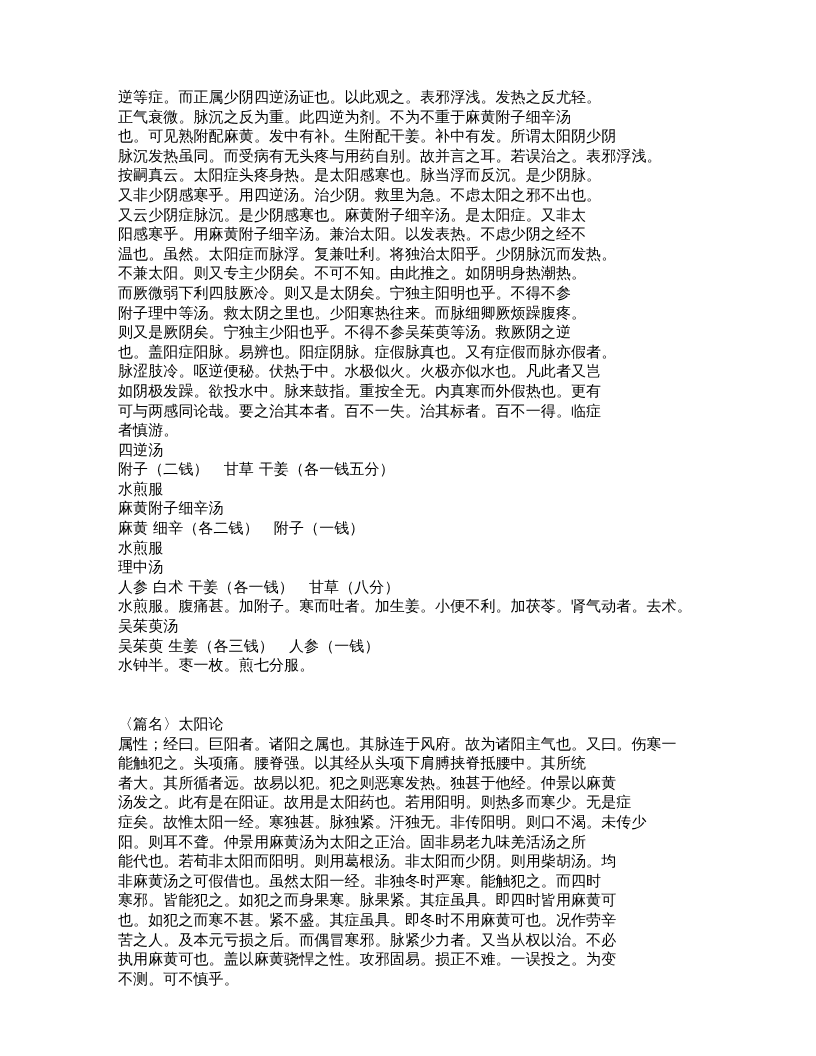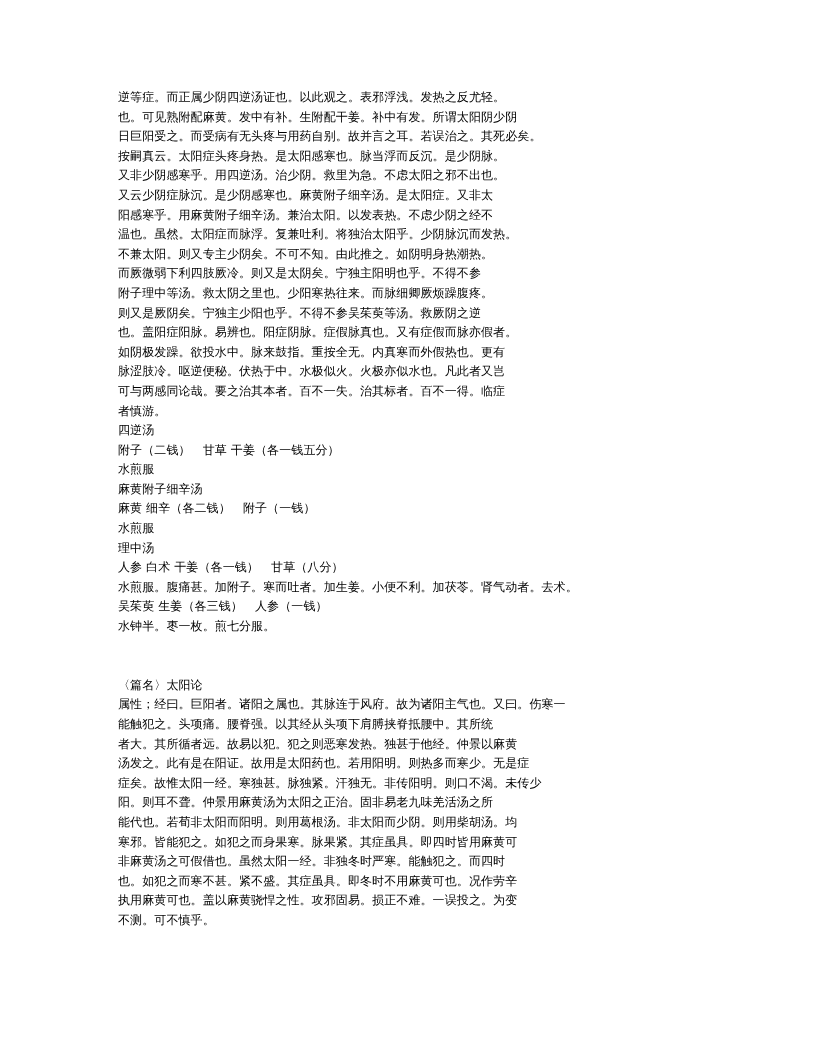--- a/index.html
+++ b/index.html
@@ -14,75 +14,78 @@
     color: #000000;
   }
   .page {
     width: 816px;
     height: 1056px;
     box-sizing: border-box;
     padding: 88px 96px 60px 118px;
     position: relative;
   }
   .doc-body {
-    font-size: 12px;
+    font-size: 15px;
     line-height: 19.6px;
     letter-spacing: 0.1px;
   }
   .line {
     white-space: pre-wrap;
     word-break: break-all;
   }
   .blank {
     height: 19.6px;
   }
 </style>
 </head>
 <body>
 
 <div class="page">
   <div class="doc-body">
     <div class="line">逆等症。而正属少阴四逆汤证也。以此观之。表邪浮浅。发热之反尤轻。</div>
+    <div class="line">正气衰微。脉沉之反为重。此四逆为剂。不为不重于麻黄附子细辛汤</div>
     <div class="line">也。可见熟附配麻黄。发中有补。生附配干姜。补中有发。所谓太阳阴少阴</div>
-    <div class="line">日巨阳受之。而受病有无头疼与用药自别。故并言之耳。若误治之。其死必矣。</div>
+    <div class="line">脉沉发热虽同。而受病有无头疼与用药自别。故并言之耳。若误治之。表邪浮浅。</div>
     <div class="line">按嗣真云。太阳症头疼身热。是太阳感寒也。脉当浮而反沉。是少阴脉。</div>
     <div class="line">又非少阴感寒乎。用四逆汤。治少阴。救里为急。不虑太阳之邪不出也。</div>
     <div class="line">又云少阴症脉沉。是少阴感寒也。麻黄附子细辛汤。是太阳症。又非太</div>
     <div class="line">阳感寒乎。用麻黄附子细辛汤。兼治太阳。以发表热。不虑少阴之经不</div>
     <div class="line">温也。虽然。太阳症而脉浮。复兼吐利。将独治太阳乎。少阴脉沉而发热。</div>
     <div class="line">不兼太阳。则又专主少阴矣。不可不知。由此推之。如阴明身热潮热。</div>
     <div class="line">而厥微弱下利四肢厥冷。则又是太阴矣。宁独主阳明也乎。不得不参</div>
     <div class="line">附子理中等汤。救太阴之里也。少阳寒热往来。而脉细卿厥烦躁腹疼。</div>
     <div class="line">则又是厥阴矣。宁独主少阳也乎。不得不参吴茱萸等汤。救厥阴之逆</div>
     <div class="line">也。盖阳症阳脉。易辨也。阳症阴脉。症假脉真也。又有症假而脉亦假者。</div>
+    <div class="line">脉涩肢冷。呕逆便秘。伏热于中。水极似火。火极亦似水也。凡此者又岂</div>
     <div class="line">如阴极发躁。欲投水中。脉来鼓指。重按全无。内真寒而外假热也。更有</div>
-    <div class="line">脉涩肢冷。呕逆便秘。伏热于中。水极似火。火极亦似水也。凡此者又岂</div>
     <div class="line">可与两感同论哉。要之治其本者。百不一失。治其标者。百不一得。临症</div>
     <div class="line">者慎游。</div>
     <div class="line">四逆汤</div>
     <div class="line">附子（二钱）　甘草 干姜（各一钱五分）</div>
     <div class="line">水煎服</div>
     <div class="line">麻黄附子细辛汤</div>
     <div class="line">麻黄 细辛（各二钱）　附子（一钱）</div>
     <div class="line">水煎服</div>
     <div class="line">理中汤</div>
     <div class="line">人参 白术 干姜（各一钱）　甘草（八分）</div>
     <div class="line">水煎服。腹痛甚。加附子。寒而吐者。加生姜。小便不利。加茯苓。肾气动者。去术。</div>
+    <div class="line">吴茱萸汤</div>
     <div class="line">吴茱萸 生姜（各三钱）　人参（一钱）</div>
     <div class="line">水钟半。枣一枚。煎七分服。</div>
     <div class="blank"></div>
     <div class="blank"></div>
     <div class="line">〈篇名〉太阳论</div>
     <div class="line">属性；经曰。巨阳者。诸阳之属也。其脉连于风府。故为诸阳主气也。又曰。伤寒一</div>
     <div class="line">能触犯之。头项痛。腰脊强。以其经从头项下肩膊挟脊抵腰中。其所统</div>
     <div class="line">者大。其所循者远。故易以犯。犯之则恶寒发热。独甚于他经。仲景以麻黄</div>
     <div class="line">汤发之。此有是在阳证。故用是太阳药也。若用阳明。则热多而寒少。无是症</div>
     <div class="line">症矣。故惟太阳一经。寒独甚。脉独紧。汗独无。非传阳明。则口不渴。未传少</div>
     <div class="line">阳。则耳不聋。仲景用麻黄汤为太阳之正治。固非易老九味羌活汤之所</div>
     <div class="line">能代也。若荀非太阳而阳明。则用葛根汤。非太阳而少阴。则用柴胡汤。均</div>
+    <div class="line">非麻黄汤之可假借也。虽然太阳一经。非独冬时严寒。能触犯之。而四时</div>
     <div class="line">寒邪。皆能犯之。如犯之而身果寒。脉果紧。其症虽具。即四时皆用麻黄可</div>
-    <div class="line">非麻黄汤之可假借也。虽然太阳一经。非独冬时严寒。能触犯之。而四时</div>
     <div class="line">也。如犯之而寒不甚。紧不盛。其症虽具。即冬时不用麻黄可也。况作劳辛</div>
+    <div class="line">苦之人。及本元亏损之后。而偶冒寒邪。脉紧少力者。又当从权以治。不必</div>
     <div class="line">执用麻黄可也。盖以麻黄骁悍之性。攻邪固易。损正不难。一误投之。为变</div>
     <div class="line">不测。可不慎乎。</div>
     <div class="line"></div>
   </div>
 </div>
 
 </body></html>

